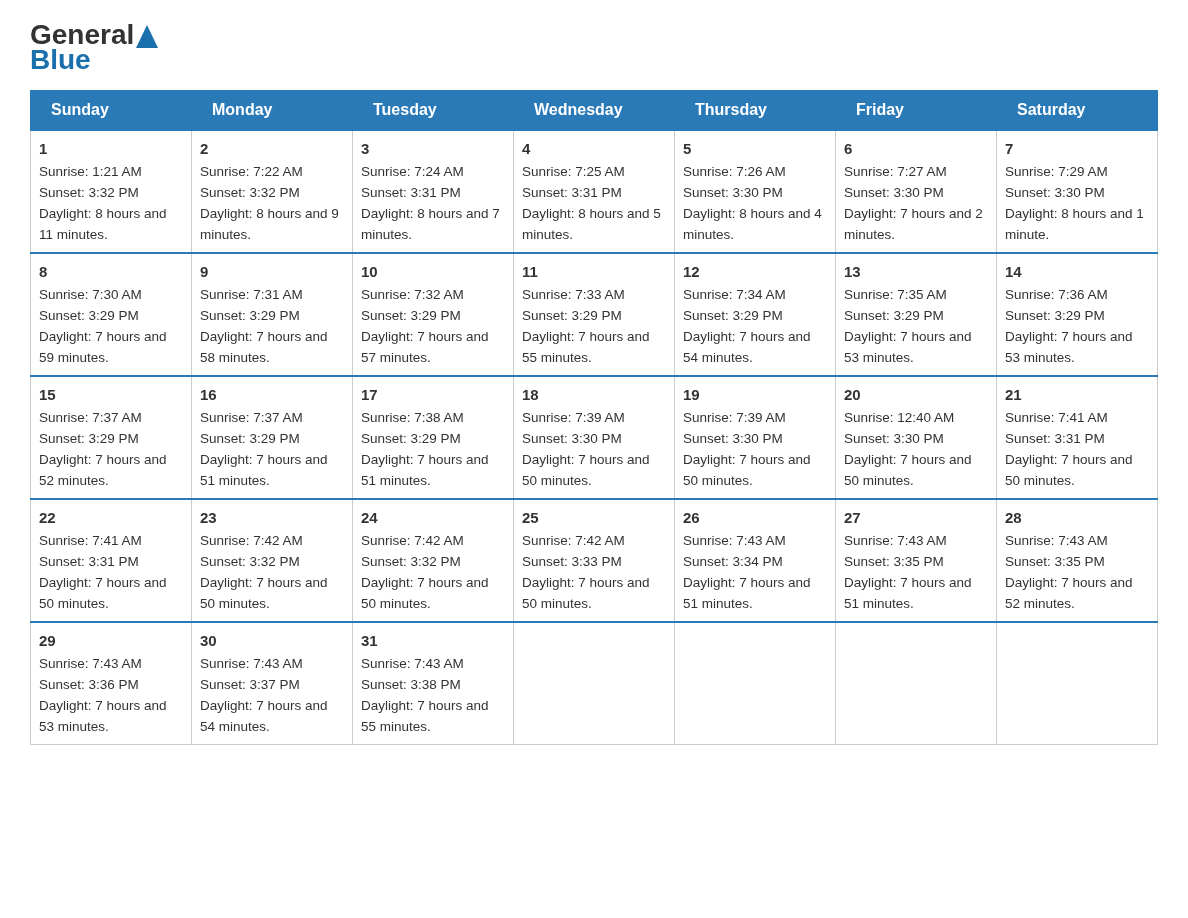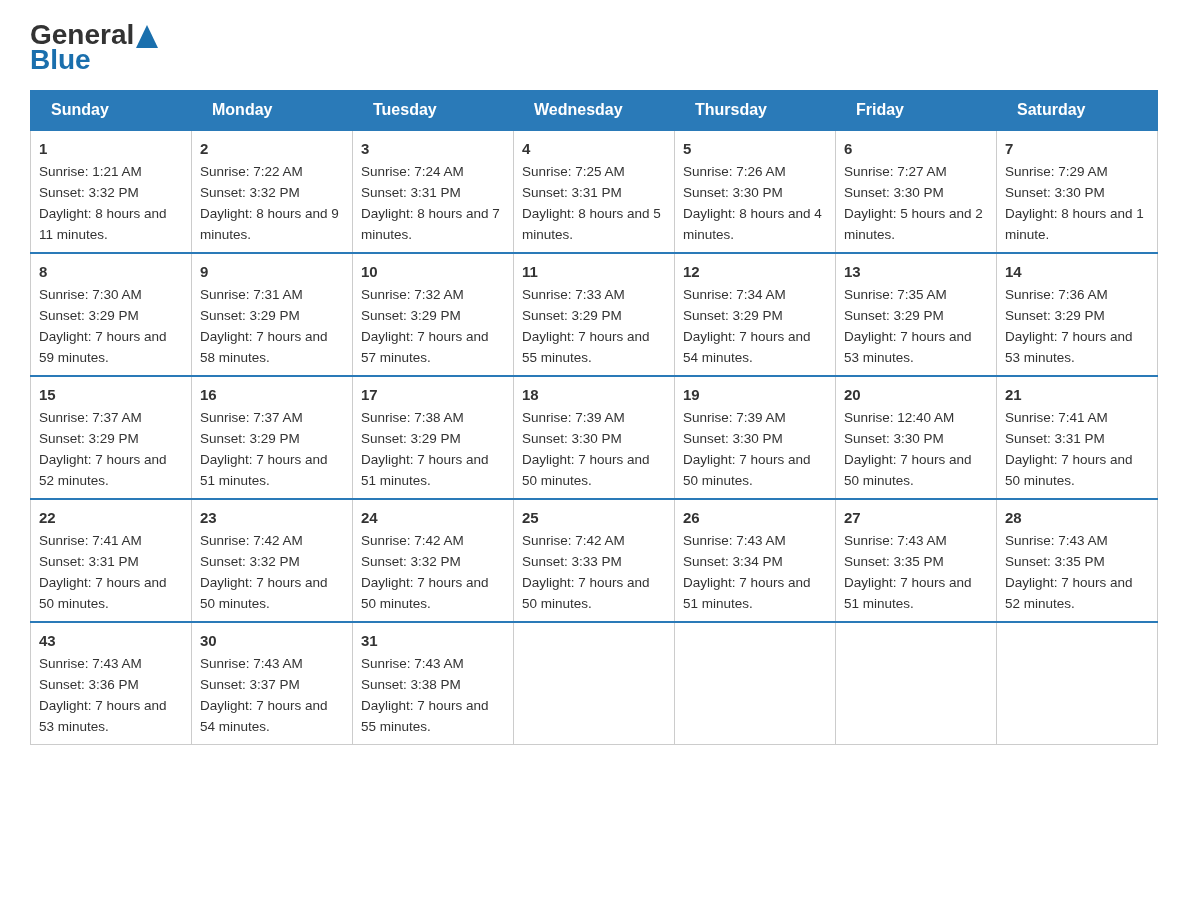--- a/index.html
+++ b/index.html
@@ -114,21 +114,21 @@
         <th>Saturday</th>
       </tr>
   </thead>
   <tbody id="calendar-body">
   <tr>
         <td><span class="day-num">1</span><span>Sunrise: 1:21 AM</span><br><span>Sunset: 3:32 PM</span><br><span>Daylight: 8 hours and 11 minutes.</span></td>
         <td><span class="day-num">2</span><span>Sunrise: 7:22 AM</span><br><span>Sunset: 3:32 PM</span><br><span>Daylight: 8 hours and 9 minutes.</span></td>
         <td><span class="day-num">3</span><span>Sunrise: 7:24 AM</span><br><span>Sunset: 3:31 PM</span><br><span>Daylight: 8 hours and 7 minutes.</span></td>
         <td><span class="day-num">4</span><span>Sunrise: 7:25 AM</span><br><span>Sunset: 3:31 PM</span><br><span>Daylight: 8 hours and 5 minutes.</span></td>
         <td><span class="day-num">5</span><span>Sunrise: 7:26 AM</span><br><span>Sunset: 3:30 PM</span><br><span>Daylight: 8 hours and 4 minutes.</span></td>
-        <td><span class="day-num">6</span><span>Sunrise: 7:27 AM</span><br><span>Sunset: 3:30 PM</span><br><span>Daylight: 5 hours and 2 minutes.</span></td>
+        <td><span class="day-num">6</span><span>Sunrise: 7:27 AM</span><br><span>Sunset: 3:30 PM</span><br><span>Daylight: 7 hours and 2 minutes.</span></td>
         <td><span class="day-num">7</span><span>Sunrise: 7:29 AM</span><br><span>Sunset: 3:30 PM</span><br><span>Daylight: 8 hours and 1 minute.</span></td>
       </tr>
       <tr>
         <td><span class="day-num">8</span><span>Sunrise: 7:30 AM</span><br><span>Sunset: 3:29 PM</span><br><span>Daylight: 7 hours and 59 minutes.</span></td>
         <td><span class="day-num">9</span><span>Sunrise: 7:31 AM</span><br><span>Sunset: 3:29 PM</span><br><span>Daylight: 7 hours and 58 minutes.</span></td>
         <td><span class="day-num">10</span><span>Sunrise: 7:32 AM</span><br><span>Sunset: 3:29 PM</span><br><span>Daylight: 7 hours and 57 minutes.</span></td>
         <td><span class="day-num">11</span><span>Sunrise: 7:33 AM</span><br><span>Sunset: 3:29 PM</span><br><span>Daylight: 7 hours and 55 minutes.</span></td>
         <td><span class="day-num">12</span><span>Sunrise: 7:34 AM</span><br><span>Sunset: 3:29 PM</span><br><span>Daylight: 7 hours and 54 minutes.</span></td>
         <td><span class="day-num">13</span><span>Sunrise: 7:35 AM</span><br><span>Sunset: 3:29 PM</span><br><span>Daylight: 7 hours and 53 minutes.</span></td>
         <td><span class="day-num">14</span><span>Sunrise: 7:36 AM</span><br><span>Sunset: 3:29 PM</span><br><span>Daylight: 7 hours and 53 minutes.</span></td>
@@ -145,21 +145,21 @@
       <tr>
         <td><span class="day-num">22</span><span>Sunrise: 7:41 AM</span><br><span>Sunset: 3:31 PM</span><br><span>Daylight: 7 hours and 50 minutes.</span></td>
         <td><span class="day-num">23</span><span>Sunrise: 7:42 AM</span><br><span>Sunset: 3:32 PM</span><br><span>Daylight: 7 hours and 50 minutes.</span></td>
         <td><span class="day-num">24</span><span>Sunrise: 7:42 AM</span><br><span>Sunset: 3:32 PM</span><br><span>Daylight: 7 hours and 50 minutes.</span></td>
         <td><span class="day-num">25</span><span>Sunrise: 7:42 AM</span><br><span>Sunset: 3:33 PM</span><br><span>Daylight: 7 hours and 50 minutes.</span></td>
         <td><span class="day-num">26</span><span>Sunrise: 7:43 AM</span><br><span>Sunset: 3:34 PM</span><br><span>Daylight: 7 hours and 51 minutes.</span></td>
         <td><span class="day-num">27</span><span>Sunrise: 7:43 AM</span><br><span>Sunset: 3:35 PM</span><br><span>Daylight: 7 hours and 51 minutes.</span></td>
         <td><span class="day-num">28</span><span>Sunrise: 7:43 AM</span><br><span>Sunset: 3:35 PM</span><br><span>Daylight: 7 hours and 52 minutes.</span></td>
       </tr>
       <tr>
-        <td><span class="day-num">43</span><span>Sunrise: 7:43 AM</span><br><span>Sunset: 3:36 PM</span><br><span>Daylight: 7 hours and 53 minutes.</span></td>
+        <td><span class="day-num">29</span><span>Sunrise: 7:43 AM</span><br><span>Sunset: 3:36 PM</span><br><span>Daylight: 7 hours and 53 minutes.</span></td>
         <td><span class="day-num">30</span><span>Sunrise: 7:43 AM</span><br><span>Sunset: 3:37 PM</span><br><span>Daylight: 7 hours and 54 minutes.</span></td>
         <td><span class="day-num">31</span><span>Sunrise: 7:43 AM</span><br><span>Sunset: 3:38 PM</span><br><span>Daylight: 7 hours and 55 minutes.</span></td>
         <td class="empty"></td>
         <td class="empty"></td>
         <td class="empty"></td>
         <td class="empty"></td>
       </tr>
     </tbody>
 </table>
 

